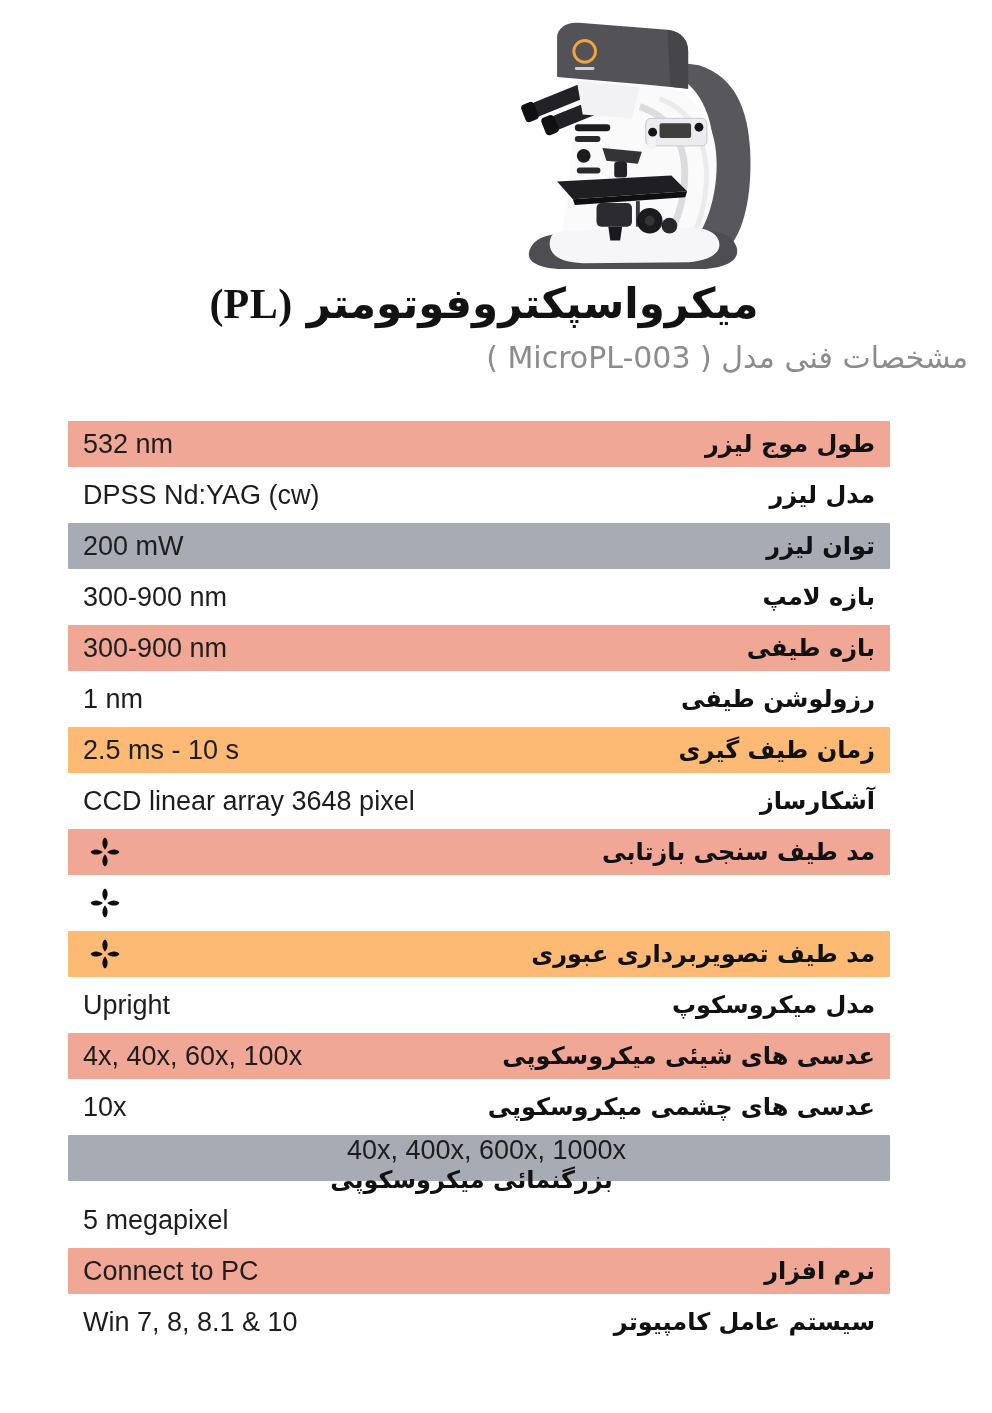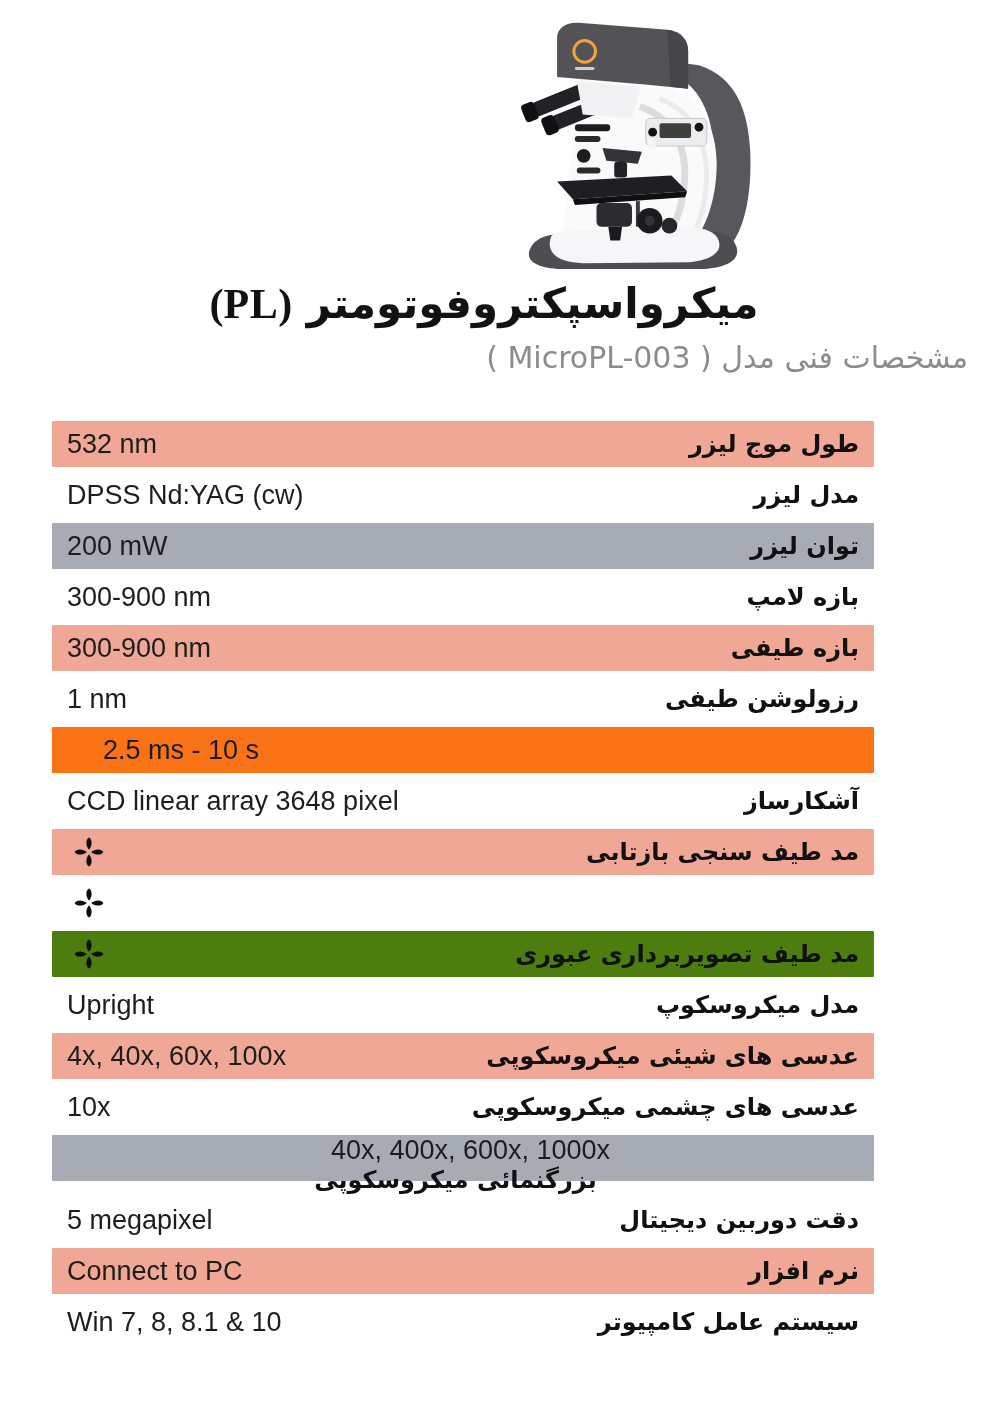--- a/index.html
+++ b/index.html
@@ -47,21 +47,21 @@
     direction: rtl;
     font-family: "DejaVu Sans", sans-serif;
     font-weight: normal;
     font-size: 30px;
     line-height: 1.3;
     color: #8c8c8c;
   }
   .spec-table {
     position: absolute;
     top: 421px;
-    left: 52px;
+    left: 68px;
     width: 822px;
   }
   .row {
     display: flex;
     align-items: center;
     justify-content: space-between;
     height: 46px;
     margin-bottom: 5px;
     border-radius: 1px;
   }
@@ -204,25 +204,26 @@
     </div>
 
     <div class="row" style="background: transparent;">
       <div class="value-cell">
         <span class="value">1 nm</span>
 
       </div>
       <div class="label">رزولوشن طیفی</div>
     </div>
 
-    <div class="row" style="background: #f97316; padding-left: 36px;">
+    <div class="row" style="background: #fdba74;">
       <div class="value-cell">
         <span class="value">2.5 ms - 10 s</span>
 
       </div>
+      <div class="label">زمان طیف گیری</div>
     </div>
 
     <div class="row" style="background: transparent;">
       <div class="value-cell">
         <span class="value">CCD linear array 3648 pixel</span>
 
       </div>
       <div class="label">آشکارساز</div>
     </div>
 
@@ -248,21 +249,21 @@
           <svg width="32" height="32" viewBox="0 0 30 30">
             <path d="M15,13 C11.5,9 12,3 15,1.5 C18,3 18.5,9 15,13 Z" fill="#0e0e0e"></path>
             <path d="M15,17 C11.5,21 12,27 15,28.5 C18,27 18.5,21 15,17 Z" fill="#0e0e0e"></path>
             <path d="M13,15 C9,11.5 3,12 1.5,15 C3,18 9,18.5 13,15 Z" fill="#0e0e0e"></path>
             <path d="M17,15 C21,11.5 27,12 28.5,15 C27,18 21,18.5 17,15 Z" fill="#0e0e0e"></path>
           </svg>
         </span>
       </div>
     </div>
 
-    <div class="row" style="background: #4d7c0f;">
+    <div class="row" style="background: #fdba74;">
       <div class="value-cell">
 
         <span class="check">
           <svg width="32" height="32" viewBox="0 0 30 30">
             <path d="M15,13 C11.5,9 12,3 15,1.5 C18,3 18.5,9 15,13 Z" fill="#0e0e0e"></path>
             <path d="M15,17 C11.5,21 12,27 15,28.5 C18,27 18.5,21 15,17 Z" fill="#0e0e0e"></path>
             <path d="M13,15 C9,11.5 3,12 1.5,15 C3,18 9,18.5 13,15 Z" fill="#0e0e0e"></path>
             <path d="M17,15 C21,11.5 27,12 28.5,15 C27,18 21,18.5 17,15 Z" fill="#0e0e0e"></path>
           </svg>
         </span>
@@ -300,21 +301,20 @@
 
       </div>
       <div class="label">بزرگنمائی میکروسکوپی</div>
     </div>
 
     <div class="row" style="background: transparent; margin-top: 16px;">
       <div class="value-cell">
         <span class="value">5 megapixel</span>
 
       </div>
-      <div class="label">دقت دوربین دیجیتال</div>
     </div>
 
     <div class="row" style="background: rgb(241, 167, 149);">
       <div class="value-cell">
         <span class="value">Connect to PC</span>
 
       </div>
       <div class="label">نرم افزار</div>
     </div>
 

